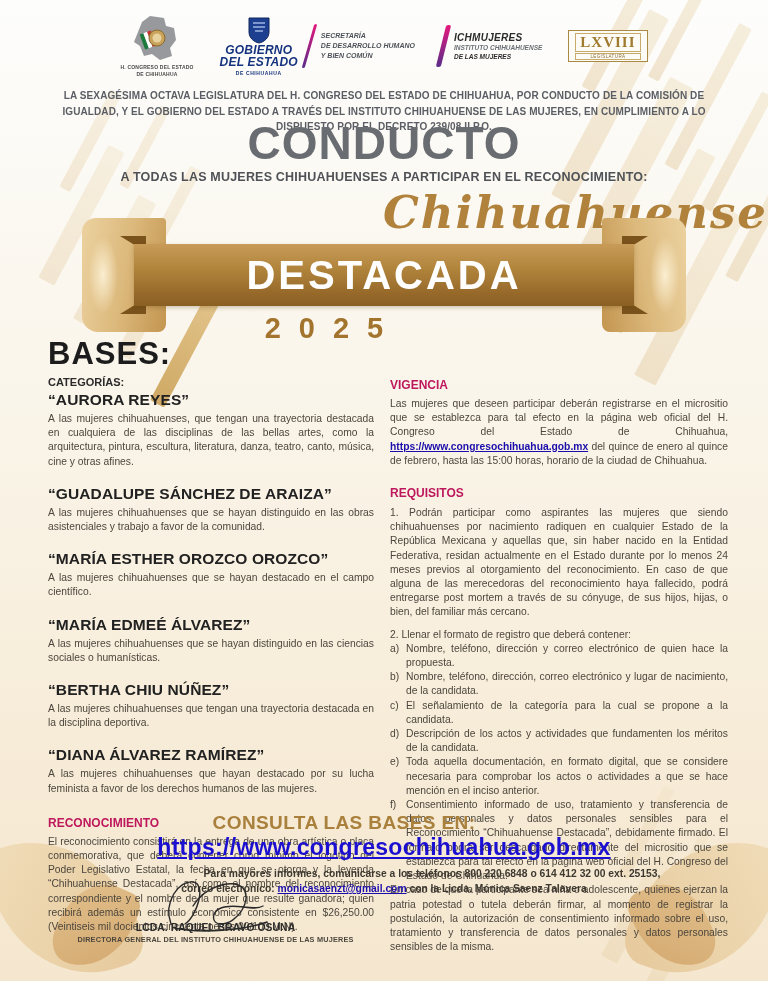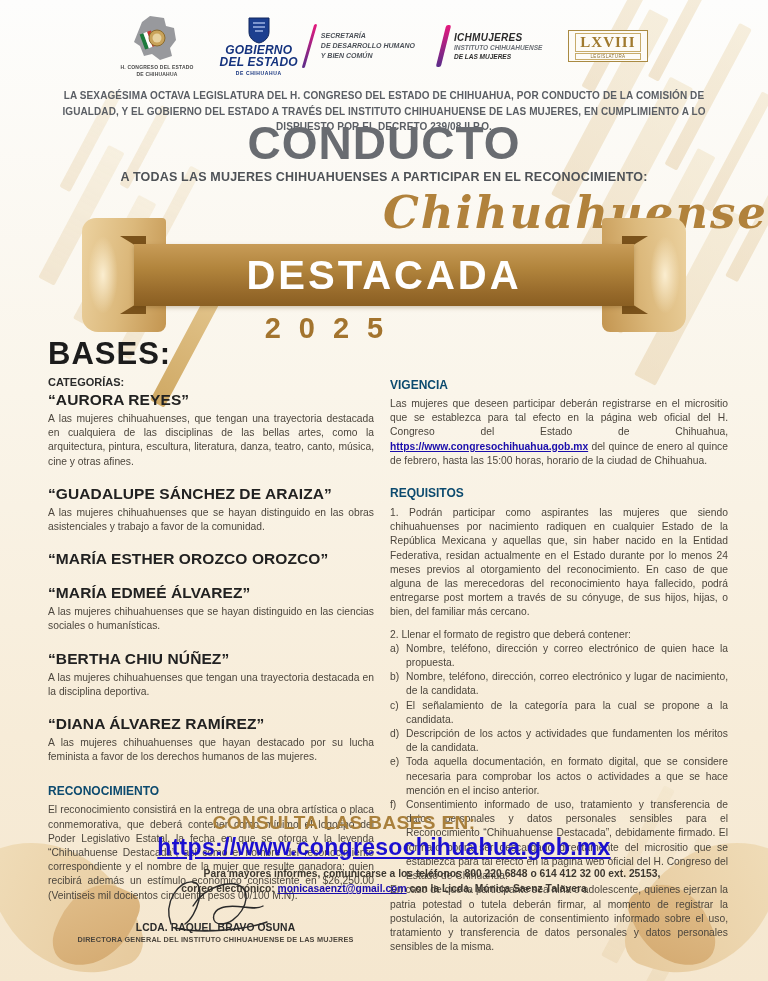--- a/index.html
+++ b/index.html
@@ -68,21 +68,21 @@
   .fold.br{right:-14px;bottom:-8px;clip-path:polygon(0 0,100% 100%,0 100%);}
   .year{position:absolute;top:312px;left:0;width:648px;text-align:center;
     font-size:29px;font-weight:900;color:#a3742e;letter-spacing:18px;padding-left:18px;box-sizing:border-box;}
   
   .col-left{position:absolute;top:336px;left:48px;width:326px;}
   .col-right{position:absolute;top:336px;left:390px;width:338px;}
   .bases-title{font-size:31px;font-weight:900;color:#1c1c1c;letter-spacing:1px;margin:0 0 4px;}
   .cats-label{font-size:11px;font-weight:900;color:#2b2b2b;margin:0 0 3px;}
   .cat-name{font-size:15.5px;font-weight:900;color:#212121;margin:10px 0 3px;letter-spacing:.1px;}
   .body-text{font-size:10.3px;line-height:1.38;color:#4c463d;text-align:justify;margin:0;}
-  .sec-head{font-size:12px;font-weight:900;color:#0c4a6e;margin:14px 0 5px;}
+  .sec-head{font-size:12px;font-weight:900;color:#be185d;margin:14px 0 5px;}
   .sec-head.first{margin-top:42px;}
   .li-row{display:flex;margin:0;}
   .li-label{flex:0 0 16px;font-size:10.3px;line-height:1.38;color:#4c463d;}
   .li-text{flex:1;font-size:10.3px;line-height:1.38;color:#4c463d;text-align:justify;}
   .inline-link{color:#1a0dab;font-weight:bold;text-decoration:underline;cursor:pointer;}
   .gap8{height:8px;}
   
   .consulta-label{position:absolute;top:812px;left:0;width:688px;text-align:center;
     font-size:19px;font-weight:900;color:#a9803c;letter-spacing:.4px;}
   .big-link{position:absolute;top:834px;left:0;width:768px;text-align:center;
@@ -208,20 +208,21 @@
   <div class="bases-title">BASES:</div>
   <div class="cats-label">CATEGORÍAS:</div>
 
   <div class="cat-name" style="margin-top:2px;">“AURORA REYES”</div>
   <p class="body-text">A las mujeres chihuahuenses, que tengan una trayectoria destacada en cualquiera de las disciplinas de las bellas artes, como la arquitectura, pintura, escultura, literatura, danza, teatro, canto, música, cine y otras afines.</p>
 
   <div class="cat-name" style="margin-top:16px;">“GUADALUPE SÁNCHEZ DE ARAIZA”</div>
   <p class="body-text">A las mujeres chihuahuenses que se hayan distinguido en las obras asistenciales y trabajo a favor de la comunidad.</p>
 
   <div class="cat-name" style="margin-top:16px;">“MARÍA ESTHER OROZCO OROZCO”</div>
+  <p class="body-text">A las mujeres chihuahuenses que se hayan destacado en el campo científico.</p>
 
   <div class="cat-name" style="margin-top:16px;">“MARÍA EDMEÉ ÁLVAREZ”</div>
   <p class="body-text">A las mujeres chihuahuenses que se hayan distinguido en las ciencias sociales o humanísticas.</p>
 
   <div class="cat-name" style="margin-top:16px;">“BERTHA CHIU NÚÑEZ”</div>
   <p class="body-text">A las mujeres chihuahuenses que tengan una trayectoria destacada en la disciplina deportiva.</p>
 
   <div class="cat-name" style="margin-top:16px;">“DIANA ÁLVAREZ RAMÍREZ”</div>
   <p class="body-text">A las mujeres chihuahuenses que hayan destacado por su lucha feminista a favor de los derechos humanos de las mujeres.</p>
 

